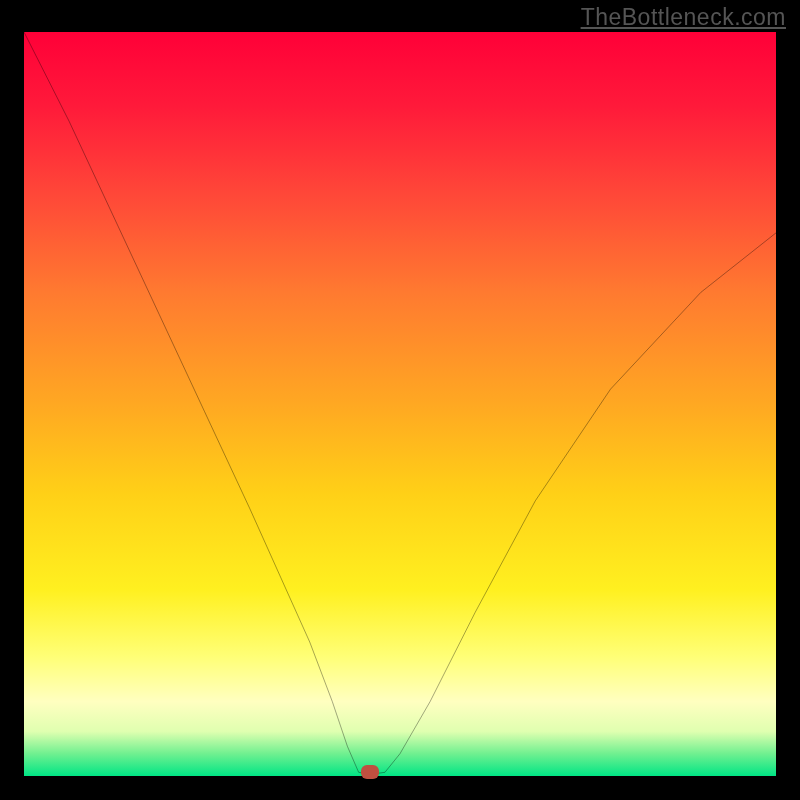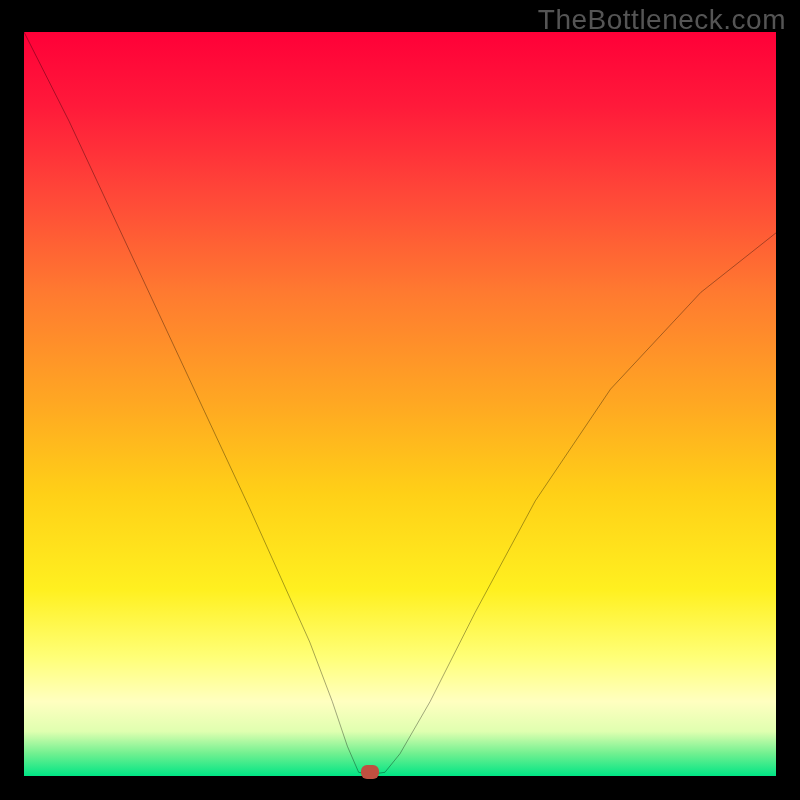--- a/index.html
+++ b/index.html
@@ -15,24 +15,25 @@
     position: relative;
     width: 800px;
     height: 800px;
     background: #000;
   }
   .watermark {
     position: absolute;
     top: 4px;
     right: 14px;
     color: #555;
-    font-size: 28px;
+    font-size: 23px;
     font-weight: 500;
     letter-spacing: 0.5px;
     z-index: 5;
+    text-decoration: underline;
   }
   .plot {
     position: absolute;
     left: 24px;
     top: 32px;
     width: 752px;
     height: 744px;
     background: linear-gradient(to bottom,
       #ff0038 0%,
       #ff1a3a 10%,

